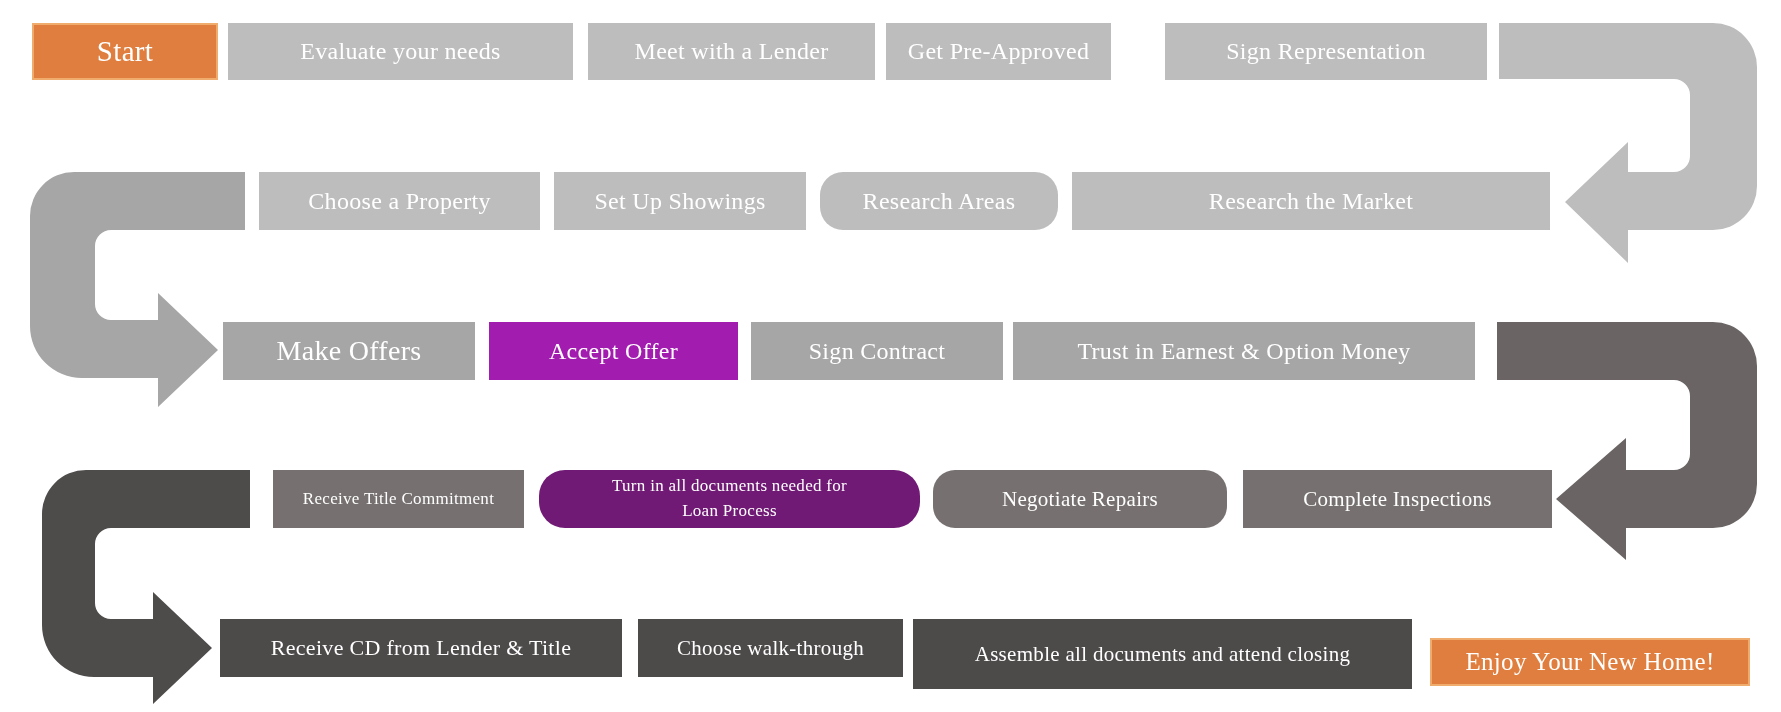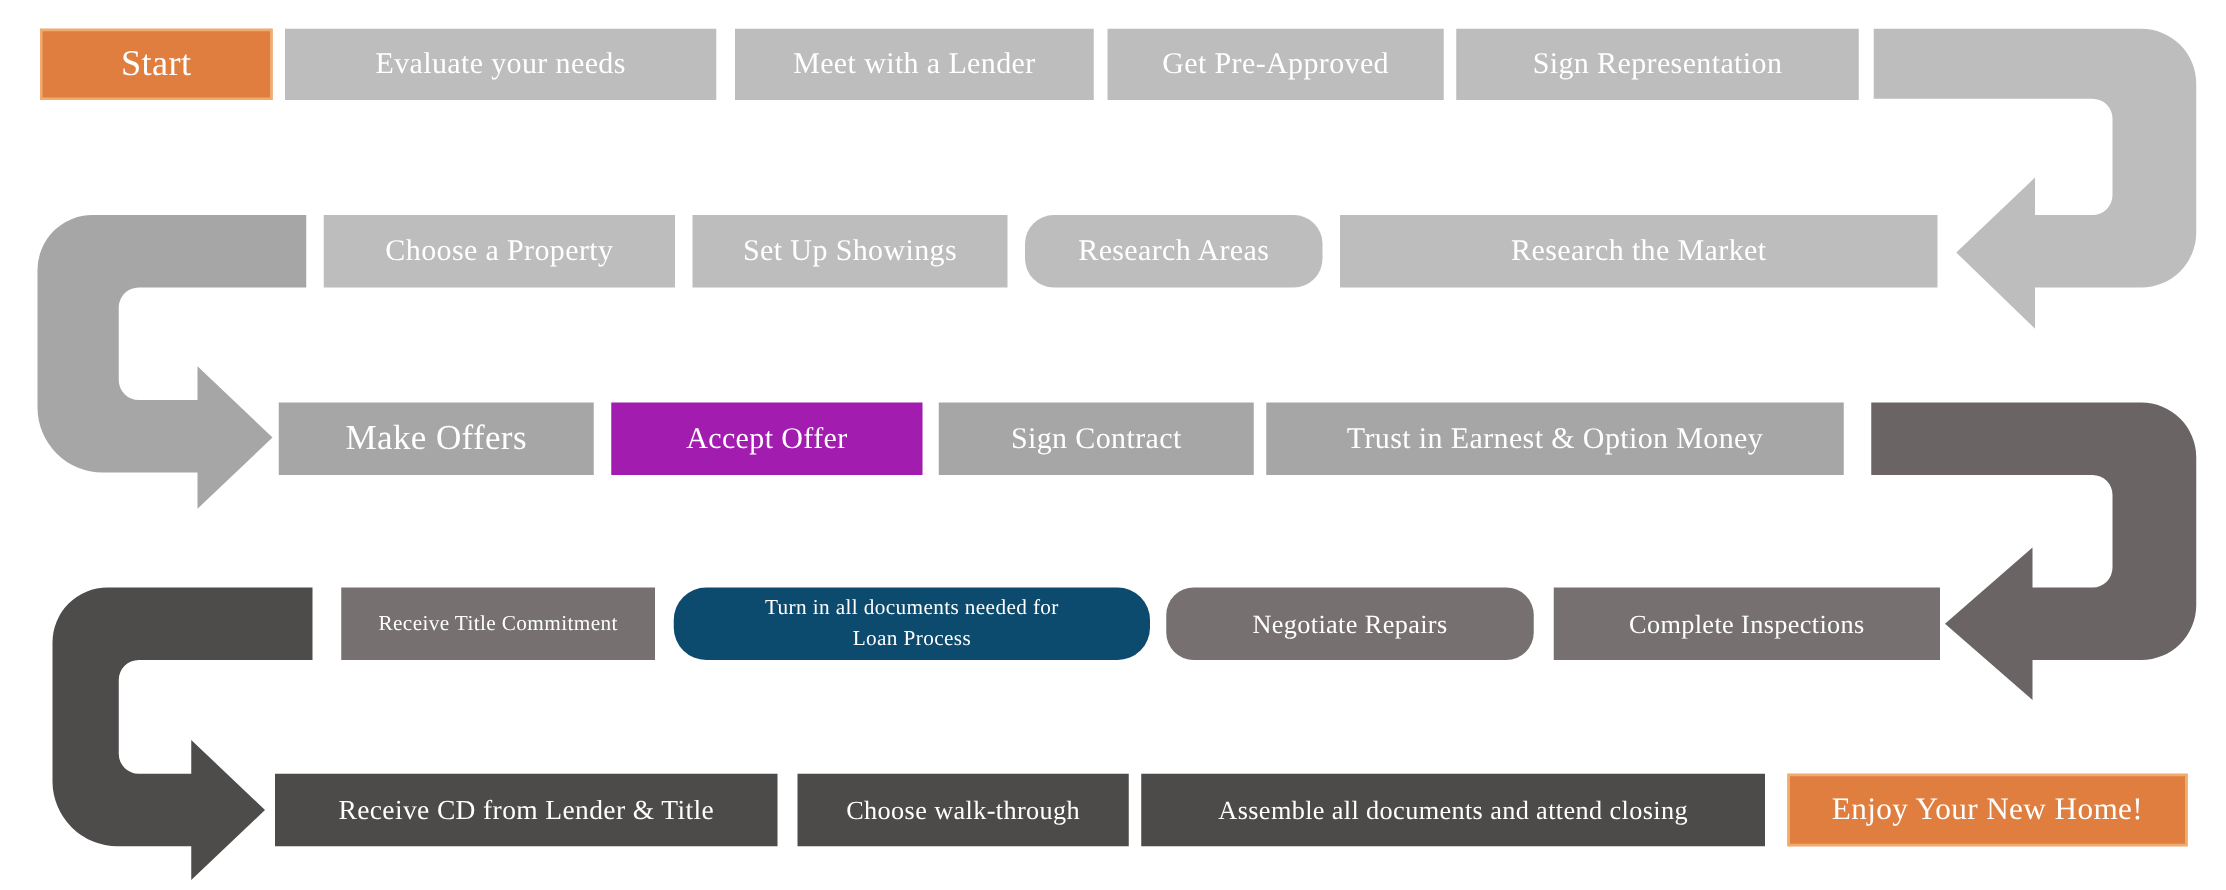--- a/index.html
+++ b/index.html
@@ -43,32 +43,32 @@
     <path d="M1497,322 H1713 A44,44 0 0 1 1757,366 V484 A44,44 0 0 1 1713,528
              H1626 V560 L1556,499 L1626,438 V470 H1674 A16,16 0 0 0 1690,454
              V396 A16,16 0 0 0 1674,380 H1497 Z" fill="#6A6564"></path>
     <path d="M250,470 H86 A44,44 0 0 0 42,514 V625 A52,52 0 0 0 94,677
              H153 V704 L212,648 L153,592 V619 H111 A16,16 0 0 1 95,603
              V544 A16,16 0 0 1 111,528 H250 Z" fill="#4E4B4B"></path>
   </svg>
 <div class="box" style="left: 32px; top: 23px; width: 186px; height: 57px; background: rgb(223, 126, 62); font-size: 29px; color: rgb(255, 255, 255); border: 2px solid rgb(239, 172, 108);">Start</div>
     <div class="box" style="left: 228px; top: 23px; width: 345px; height: 57px; background: rgb(189, 189, 189); font-size: 24px; color: rgb(255, 255, 255);">Evaluate your needs</div>
     <div class="box" style="left: 588px; top: 23px; width: 287px; height: 57px; background: rgb(189, 189, 189); font-size: 24px; color: rgb(255, 255, 255);">Meet with a Lender</div>
-    <div class="box" style="left: 886px; top: 23px; width: 269px; height: 57px; background: rgb(189, 189, 189); font-size: 24px; color: rgb(255, 255, 255);">Get Pre-Approved</div>
+    <div class="box" style="left: 886px; top: 23px; width: 225px; height: 57px; background: rgb(189, 189, 189); font-size: 24px; color: rgb(255, 255, 255);">Get Pre-Approved</div>
     <div class="box" style="left: 1165px; top: 23px; width: 322px; height: 57px; background: rgb(189, 189, 189); font-size: 24px; color: rgb(255, 255, 255);">Sign Representation</div>
     <div class="box" style="left: 259px; top: 172px; width: 281px; height: 58px; background: rgb(189, 189, 189); font-size: 24px; color: rgb(255, 255, 255);">Choose a Property</div>
     <div class="box" style="left: 554px; top: 172px; width: 252px; height: 58px; background: rgb(189, 189, 189); font-size: 24px; color: rgb(255, 255, 255);">Set Up Showings</div>
     <div class="box" style="left: 820px; top: 172px; width: 238px; height: 58px; background: rgb(189, 189, 189); font-size: 24px; color: rgb(255, 255, 255); border-radius: 23px;">Research Areas</div>
     <div class="box" style="left: 1072px; top: 172px; width: 478px; height: 58px; background: rgb(189, 189, 189); font-size: 24px; color: rgb(255, 255, 255);">Research the Market</div>
     <div class="box" style="left: 223px; top: 322px; width: 252px; height: 58px; background: rgb(166, 166, 166); font-size: 28px; color: rgb(255, 255, 255);">Make Offers</div>
     <div class="box" style="left: 489px; top: 322px; width: 249px; height: 58px; background: #a21caf; font-size: 24px; color: rgb(255, 255, 255);">Accept Offer</div>
     <div class="box" style="left: 751px; top: 322px; width: 252px; height: 58px; background: rgb(166, 166, 166); font-size: 24px; color: rgb(255, 255, 255);">Sign Contract</div>
     <div class="box" style="left: 1013px; top: 322px; width: 462px; height: 58px; background: rgb(166, 166, 166); font-size: 24px; color: rgb(255, 255, 255);">Trust in Earnest &amp; Option Money</div>
     <div class="box" style="left: 273px; top: 470px; width: 251px; height: 58px; background: rgb(118, 112, 112); font-size: 17px; color: rgb(255, 255, 255);">Receive Title Commitment</div>
-    <div class="box" style="left: 539px; top: 470px; width: 381px; height: 58px; background: #0c4a6e; font-size: 17px; color: rgb(255, 255, 255); border-radius: 26px;">Turn in all documents needed for
+    <div class="box" style="left: 539px; top: 470px; width: 381px; height: 58px; background: #701a75; font-size: 17px; color: rgb(255, 255, 255); border-radius: 26px;">Turn in all documents needed for
 Loan Process</div>
     <div class="box" style="left: 933px; top: 470px; width: 294px; height: 58px; background: rgb(118, 112, 112); font-size: 21px; color: #ffffff; border-radius: 22px;">Negotiate Repairs</div>
     <div class="box" style="left: 1243px; top: 470px; width: 309px; height: 58px; background: rgb(118, 112, 112); font-size: 21px; color: rgb(255, 255, 255);">Complete Inspections</div>
     <div class="box" style="left: 220px; top: 619px; width: 402px; height: 58px; background: rgb(77, 74, 74); font-size: 22px; color: rgb(255, 255, 255);">Receive CD from Lender &amp; Title</div>
     <div class="box" style="left: 638px; top: 619px; width: 265px; height: 58px; background: rgb(77, 74, 74); font-size: 21px; color: rgb(255, 255, 255);">Choose walk-through</div>
-    <div class="box" style="left: 913px; top: 619px; width: 499px; height: 58px; background: rgb(77, 74, 74); font-size: 21px; color: rgb(255, 255, 255);">Assemble all documents and attend closing</div>
-    <div class="box" style="left: 1430px; top: 619px; width: 320px; height: 58px; background: rgb(223, 126, 62); font-size: 25px; color: rgb(255, 255, 255); border: 2px solid rgb(239, 172, 108);">Enjoy Your New Home!</div>
+    <div class="box" style="left: 913px; top: 619px; width: 499px; height: 70px; background: rgb(77, 74, 74); font-size: 21px; color: rgb(255, 255, 255);">Assemble all documents and attend closing</div>
+    <div class="box" style="left: 1430px; top: 638px; width: 320px; height: 48px; background: rgb(223, 126, 62); font-size: 25px; color: rgb(255, 255, 255); border: 2px solid rgb(239, 172, 108);">Enjoy Your New Home!</div>
   </div>
 
 </body></html>

